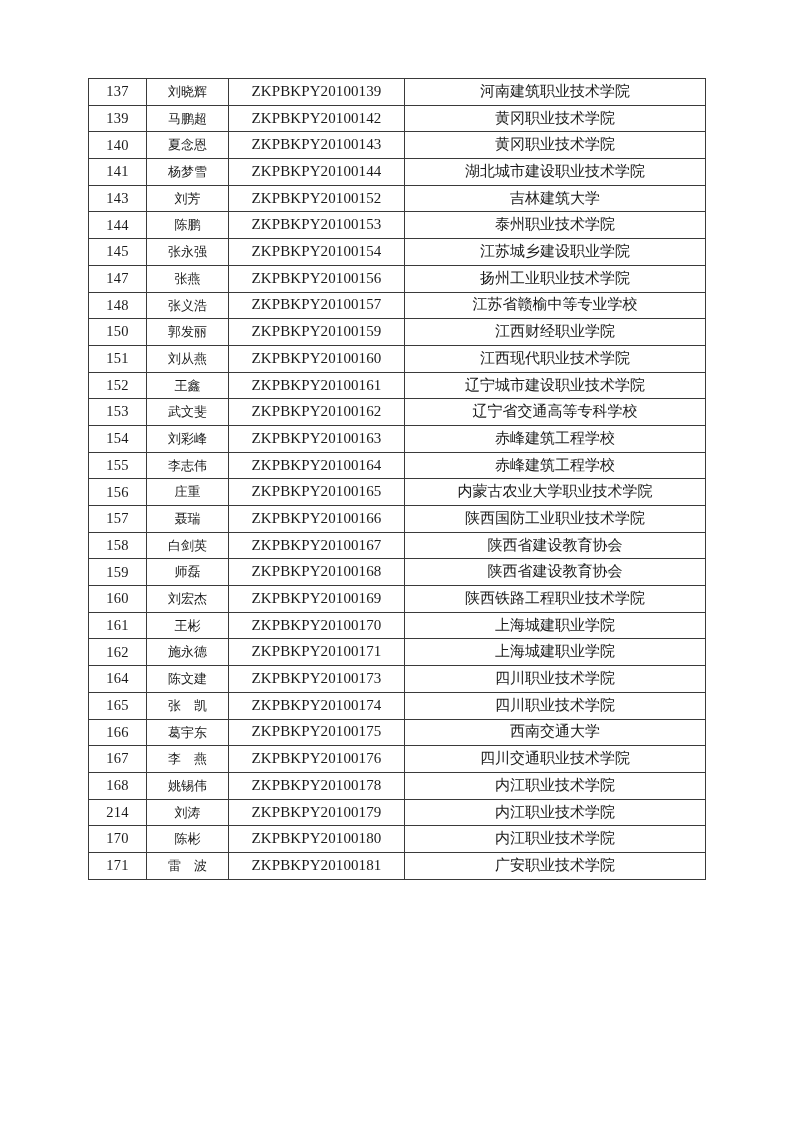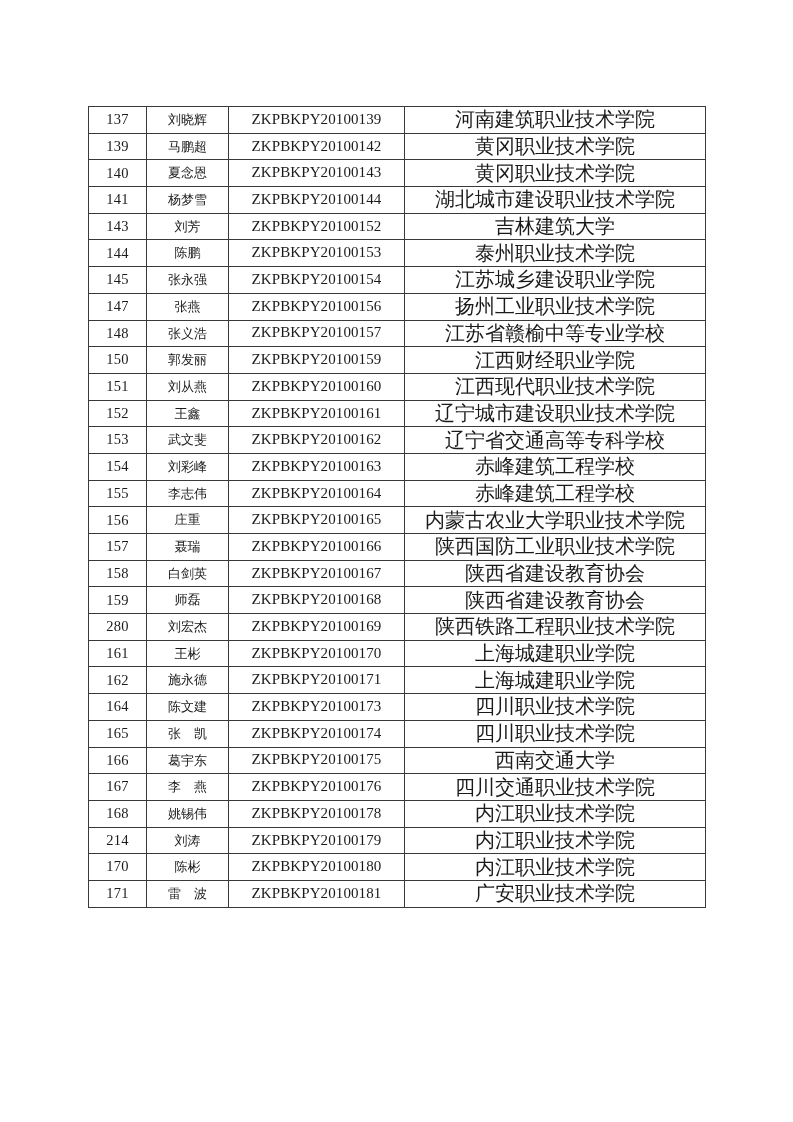--- a/index.html
+++ b/index.html
@@ -17,21 +17,21 @@
   }
   .page {
     position: relative;
     width: 793px;
     height: 1122px;
     box-sizing: border-box;
   }
   .table-wrap {
     position: absolute;
     left: 88px;
-    top: 106px;
+    top: 78px;
     width: 617px;
   }
   table.roster {
     border-collapse: collapse;
     width: 617px;
     table-layout: fixed;
   }
   table.roster col.c-index { width: 58px; }
   table.roster col.c-name  { width: 82px; }
   table.roster col.c-cert  { width: 176px; }
@@ -53,21 +53,21 @@
   }
   td.cell-name {
     font-size: 13px;
     font-family: "Liberation Serif", "DejaVu Serif", serif;
   }
   td.cell-cert {
     font-size: 15px;
     letter-spacing: 0.1px;
   }
   td.cell-org {
-    font-size: 20px;
+    font-size: 15px;
     margin-left: 44px;
   }
 </style>
 </head>
 <body>
 
 <div class="page">
   <div class="table-wrap">
     <table class="roster">
       <colgroup>
@@ -185,21 +185,21 @@
             <td class="cell-cert">ZKPBKPY20100167</td>
             <td class="cell-org">陕西省建设教育协会</td>
           </tr>
           <tr>
             <td class="cell-index">159</td>
             <td class="cell-name">师磊</td>
             <td class="cell-cert">ZKPBKPY20100168</td>
             <td class="cell-org">陕西省建设教育协会</td>
           </tr>
           <tr>
-            <td class="cell-index">280</td>
+            <td class="cell-index">160</td>
             <td class="cell-name">刘宏杰</td>
             <td class="cell-cert">ZKPBKPY20100169</td>
             <td class="cell-org">陕西铁路工程职业技术学院</td>
           </tr>
           <tr>
             <td class="cell-index">161</td>
             <td class="cell-name">王彬</td>
             <td class="cell-cert">ZKPBKPY20100170</td>
             <td class="cell-org">上海城建职业学院</td>
           </tr>

